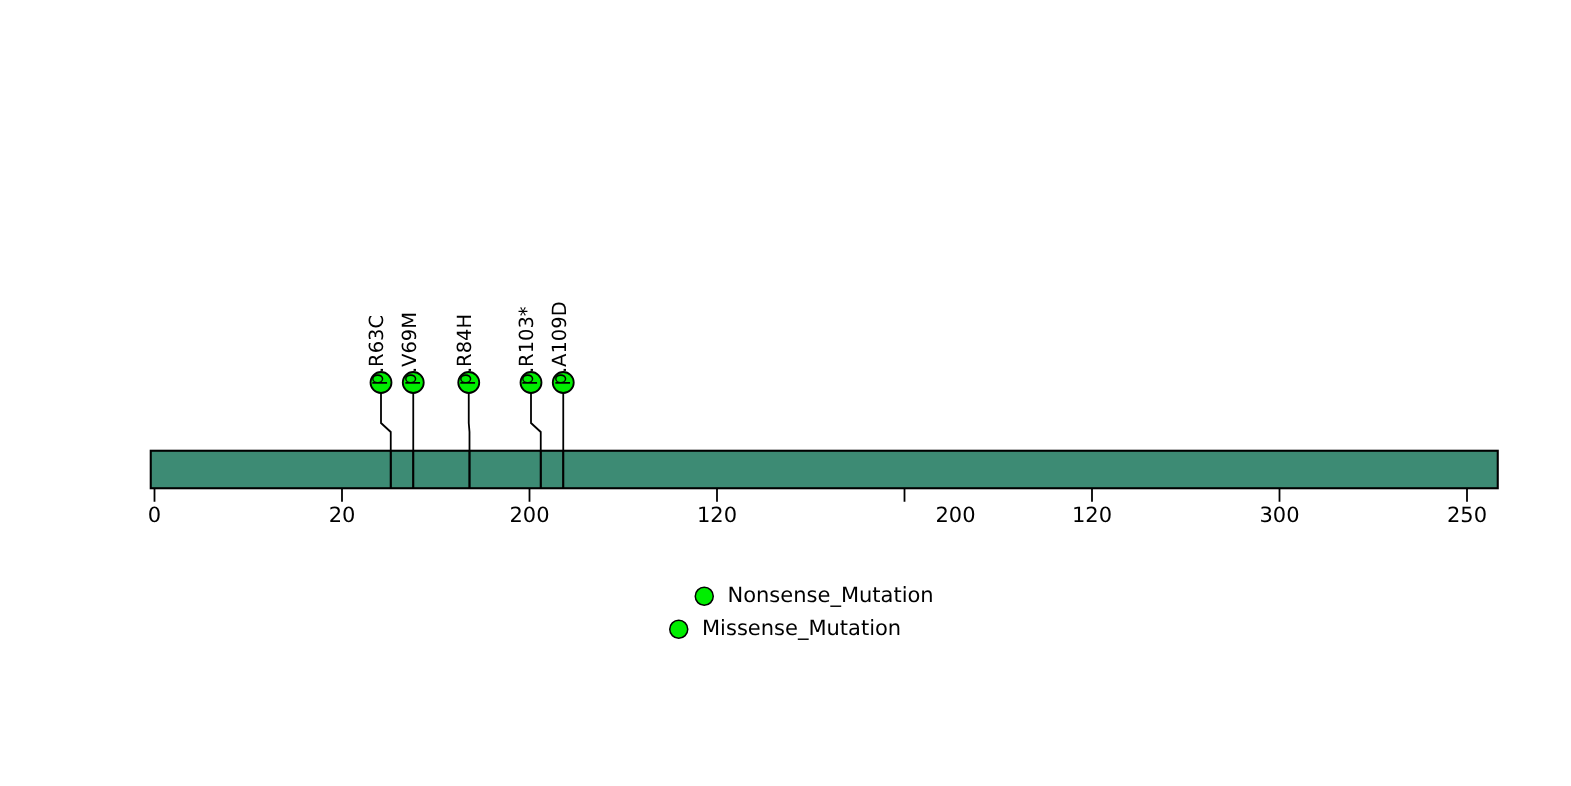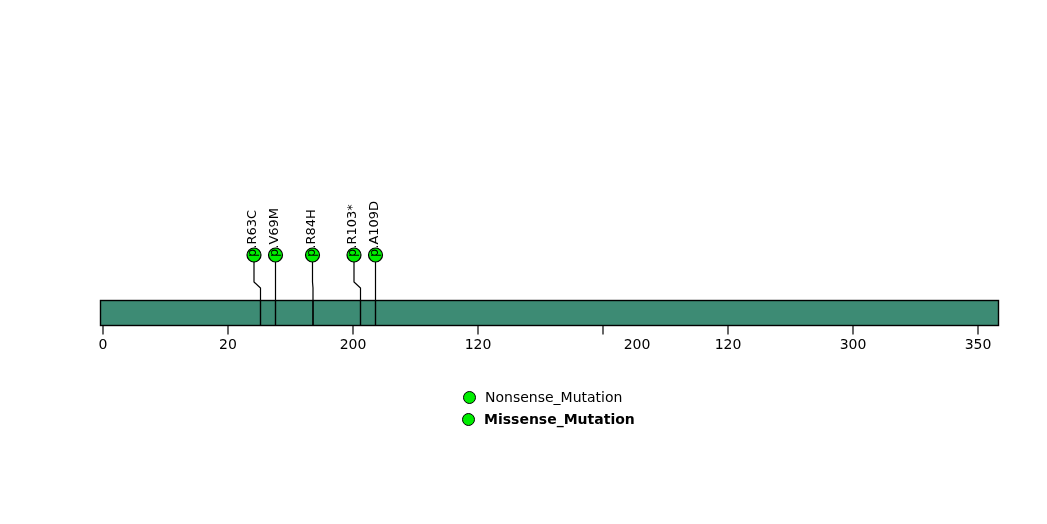--- a/index.html
+++ b/index.html
@@ -111,25 +111,25 @@
   </div>
 
 <div id="tick-labels">
     <div class="axis-tick-label" style="left: 103px; top: 335.5px;">0</div>
     <div class="axis-tick-label" style="left: 228px; top: 335.5px;">20</div>
     <div class="axis-tick-label" style="left: 353px; top: 335.5px;">200</div>
     <div class="axis-tick-label" style="left: 478px; top: 335.5px;">120</div>
     <div class="axis-tick-label" style="left: 637px; top: 335.5px;">200</div>
     <div class="axis-tick-label" style="left: 728px; top: 335.5px;">120</div>
     <div class="axis-tick-label" style="left: 853px; top: 335.5px;">300</div>
-    <div class="axis-tick-label" style="left: 978px; top: 335.5px;">350</div>
+    <div class="axis-tick-label" style="left: 978px; top: 335.5px;">250</div>
   </div>
 
 <div id="legend">
     <div class="legend-row" style="left: 419px; top: 389px;">
       <span class="legend-dot" style="background: rgb(0, 238, 0);"></span>
       <span class="legend-text">Nonsense_Mutation</span>
     </div>
-    <div class="legend-row" style="left: 418px; top: 411px; font-weight: bold;">
+    <div class="legend-row" style="left: 402px; top: 411px;">
       <span class="legend-dot" style="background: rgb(0, 238, 0);"></span>
       <span class="legend-text">Missense_Mutation</span>
     </div>
   </div>
 
 </body></html>

